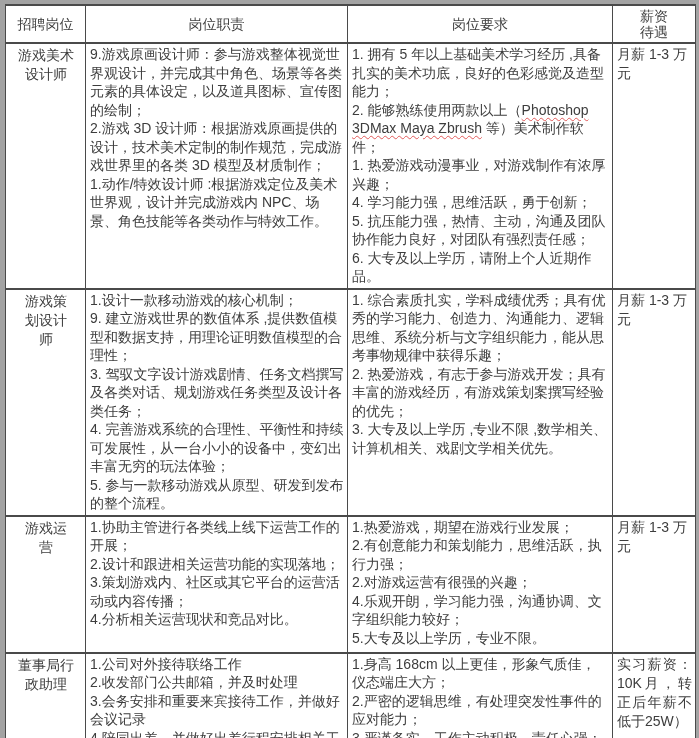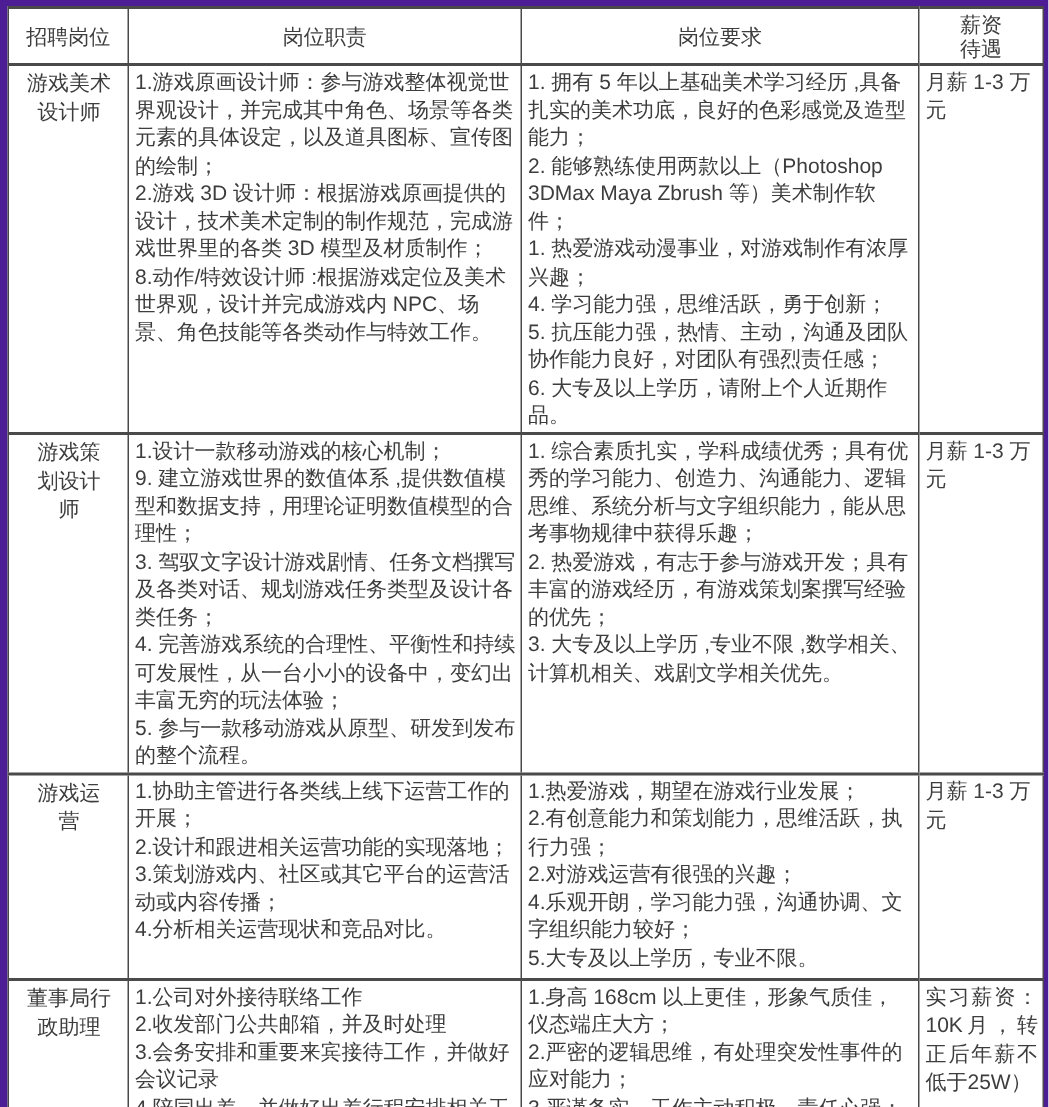--- a/index.html
+++ b/index.html
@@ -6,21 +6,21 @@
     margin: 0;
     padding: 0;
     background: #ffffff;
     width: 699px;
     font-family: "Liberation Sans", "DejaVu Sans", sans-serif;
     color: #3d3d3d;
   }
   .page {
     width: 699px;
     height: 738px;
-    background: #4c1d95;
+    background: #a3a3a3;
     overflow: hidden;
   }
   table.recruit {
     border-collapse: collapse;
     table-layout: fixed;
     width: 690px;
     margin: 4px 0 0 5px;
     background: #ffffff;
   }
   col.c-pos    { width: 80px;  }
@@ -62,20 +62,21 @@
   td.salary-cell {
     line-height: 19px;
     white-space: normal;
     border-radius: 17px;
   }
   td.salary-cell.justified {
     text-align: justify;
     text-justify: inter-character;
   }
   .squiggle {
+    text-decoration: underline;
     text-decoration-style: wavy;
     text-decoration-color: #e25b5b;
     text-decoration-thickness: 1px;
     text-underline-offset: 2px;
   }
   tr.r1 td { height: 216px; margin-top: 37px; }
   tr.r2 td { height: 214px; }
   tr.r3 td { height: 131px; }
   tr.r4 td { height: 116px; }
 </style>
@@ -97,23 +98,23 @@
         <th>岗位要求</th>
         <th>薪资
 待遇</th>
       </tr>
     </thead>
     <tbody>
       <tr class="r1">
         <td class="pos-cell">游戏美术
 设计师</td>
         <td class="body-cell">
-            <div class="cell-item">1.游戏原画设计师：参与游戏整体视觉世界观设计，并完成其中角色、场景等各类元素的具体设定，以及道具图标、宣传图的绘制；</div>
+            <div class="cell-item">9.游戏原画设计师：参与游戏整体视觉世界观设计，并完成其中角色、场景等各类元素的具体设定，以及道具图标、宣传图的绘制；</div>
             <div class="cell-item">2.游戏 3D 设计师：根据游戏原画提供的设计，技术美术定制的制作规范，完成游戏世界里的各类 3D 模型及材质制作；</div>
-            <div class="cell-item">8.动作/特效设计师 :根据游戏定位及美术世界观，设计并完成游戏内 NPC、场景、角色技能等各类动作与特效工作。</div>
+            <div class="cell-item">1.动作/特效设计师 :根据游戏定位及美术世界观，设计并完成游戏内 NPC、场景、角色技能等各类动作与特效工作。</div>
           </td>
         <td class="body-cell">
             <div class="cell-item">1. 拥有 5 年以上基础美术学习经历 ,具备扎实的美术功底，良好的色彩感觉及造型能力；</div>
             <div class="cell-item">2. 能够熟练使用两款以上（<span class="squiggle">Photoshop</span> <span class="squiggle">3DMax Maya Zbrush</span> 等）美术制作软件；</div>
             <div class="cell-item">1. 热爱游戏动漫事业，对游戏制作有浓厚兴趣；</div>
             <div class="cell-item">4. 学习能力强，思维活跃，勇于创新；</div>
             <div class="cell-item">5. 抗压能力强，热情、主动，沟通及团队协作能力良好，对团队有强烈责任感；</div>
             <div class="cell-item">6. 大专及以上学历，请附上个人近期作品。</div>
           </td>
         <td class="salary-cell">月薪 1-3 万元</td>

